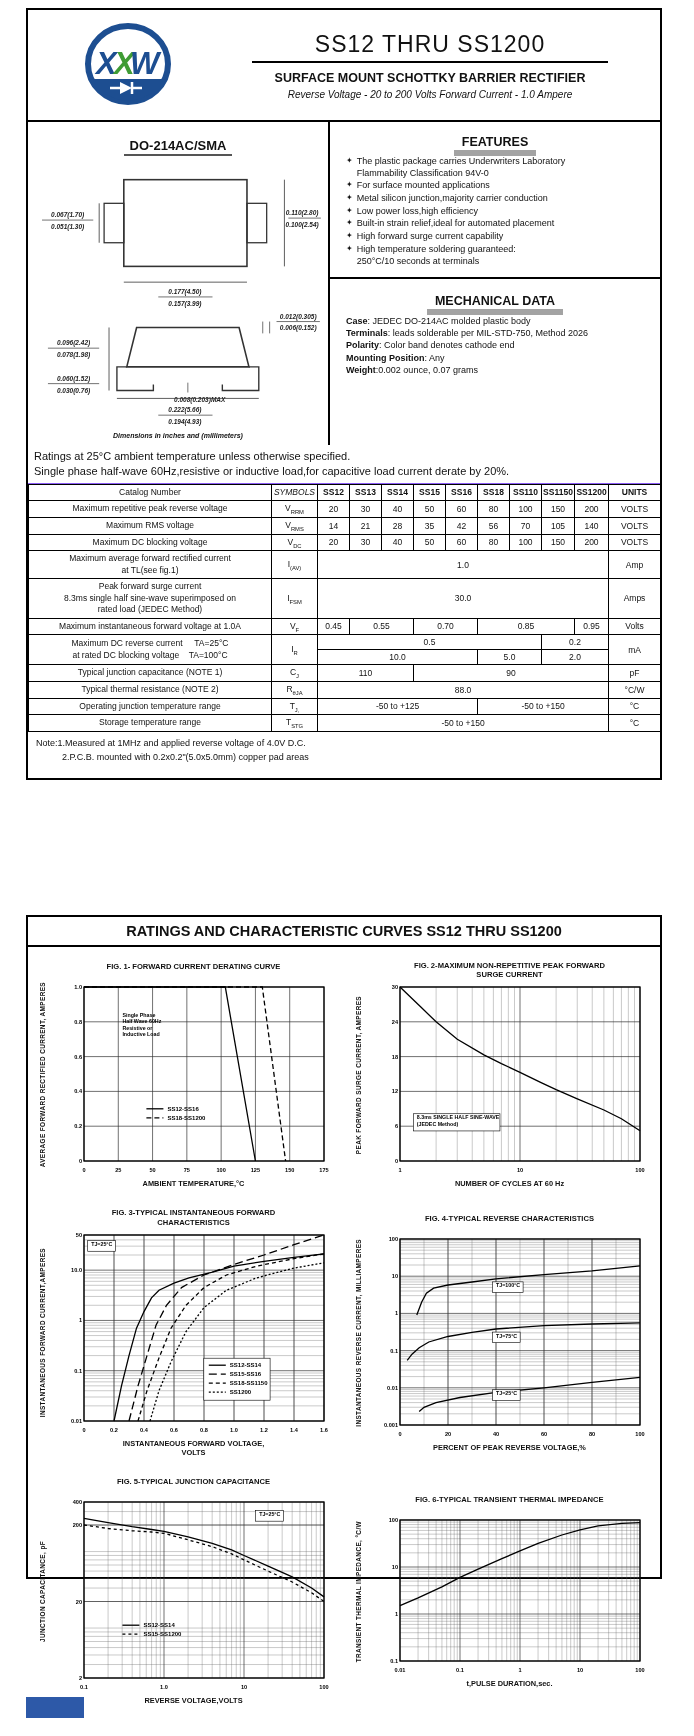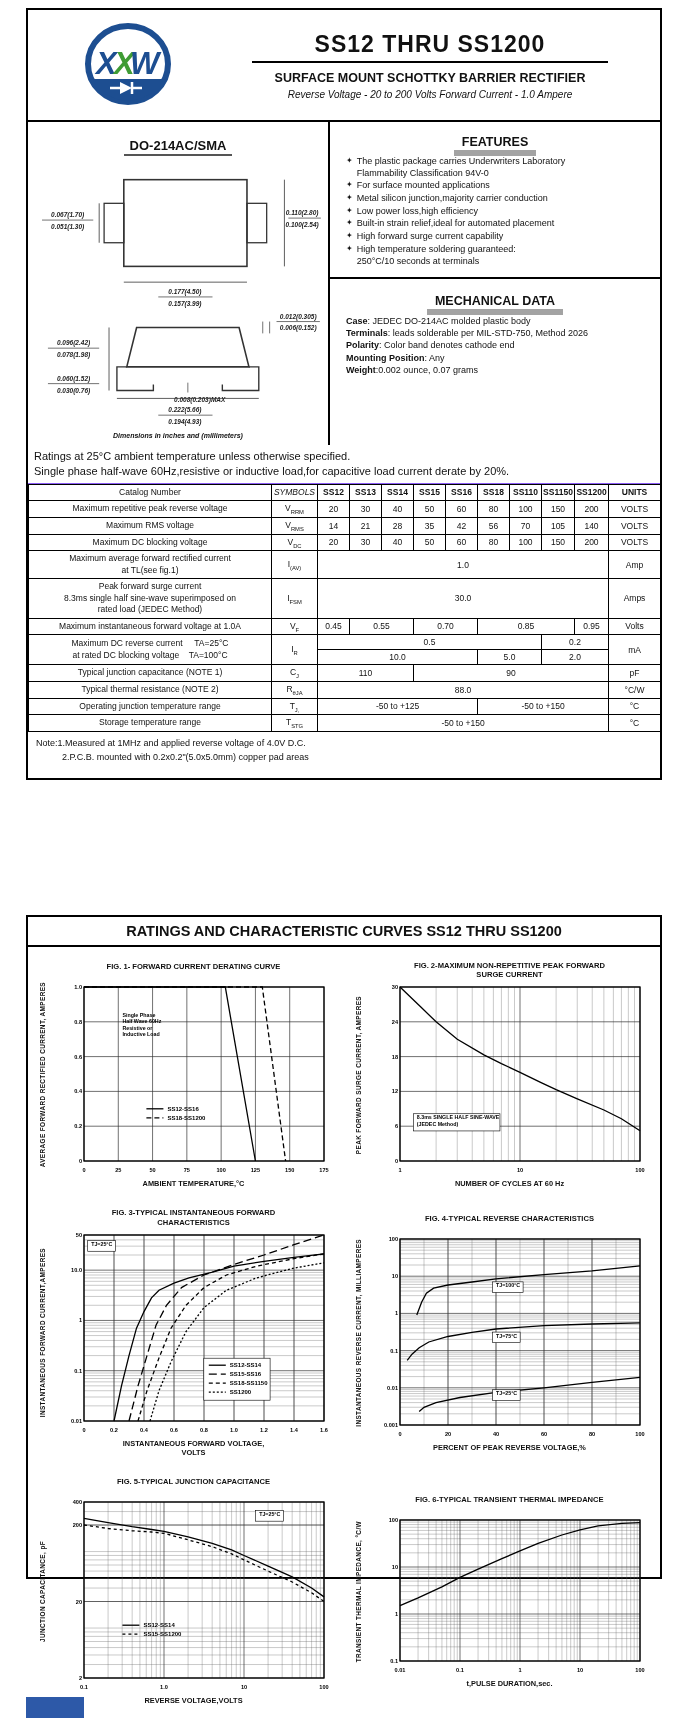--- a/index.html
+++ b/index.html
@@ -4,21 +4,21 @@
 <style>
   html,body{margin:0;padding:0;background:#fff;}
   .page{position:relative;width:694px;height:1736px;background:#fff;font-family:"Liberation Sans",sans-serif;color:#111;overflow:hidden;}
   .frame{position:absolute;left:26px;width:636px;border:2px solid #000;background:#fff;box-sizing:border-box;}
   #doc-frame{top:8px;}
   #curves-frame{top:915px;height:664px;}
   
   .header-row{display:flex;align-items:center;border-bottom:2px solid #000;height:110px;}
   .logo-wrap{width:200px;display:flex;justify-content:center;}
   .head-right{flex:1;text-align:center;padding-right:28px;}
-  .doc-title{font-size:23px;font-weight:bold;letter-spacing:1px;text-align:center;}
+  .doc-title{font-size:23px;font-weight:normal;letter-spacing:1px;text-align:center;}
   .title-rule{border-bottom:2px solid #000;width:88%;margin:3px auto 8px auto;}
   .doc-sub{font-size:12.5px;font-weight:bold;}
   .doc-tag{font-size:10px;font-style:italic;margin-top:4px;}
   
   .content-row{display:flex;}
   .pkg-panel{width:302px;border-right:2px solid #000;box-sizing:border-box;padding:14px 2px 6px 2px;text-align:center;}
   .pkg-title{font-size:13px;font-weight:bold;display:inline-block;border-bottom:2px solid #555;padding:0 6px 1px 6px;margin-bottom:2px;}
   .pkg-caption{font-size:7px;font-weight:bold;font-style:italic;margin-top:2px;}
   .dimtxt{font-size:6.6px;font-style:italic;font-weight:bold;fill:#222;}
   .info-panel{flex:1;padding:10px 12px 6px 12px;box-sizing:border-box;}

